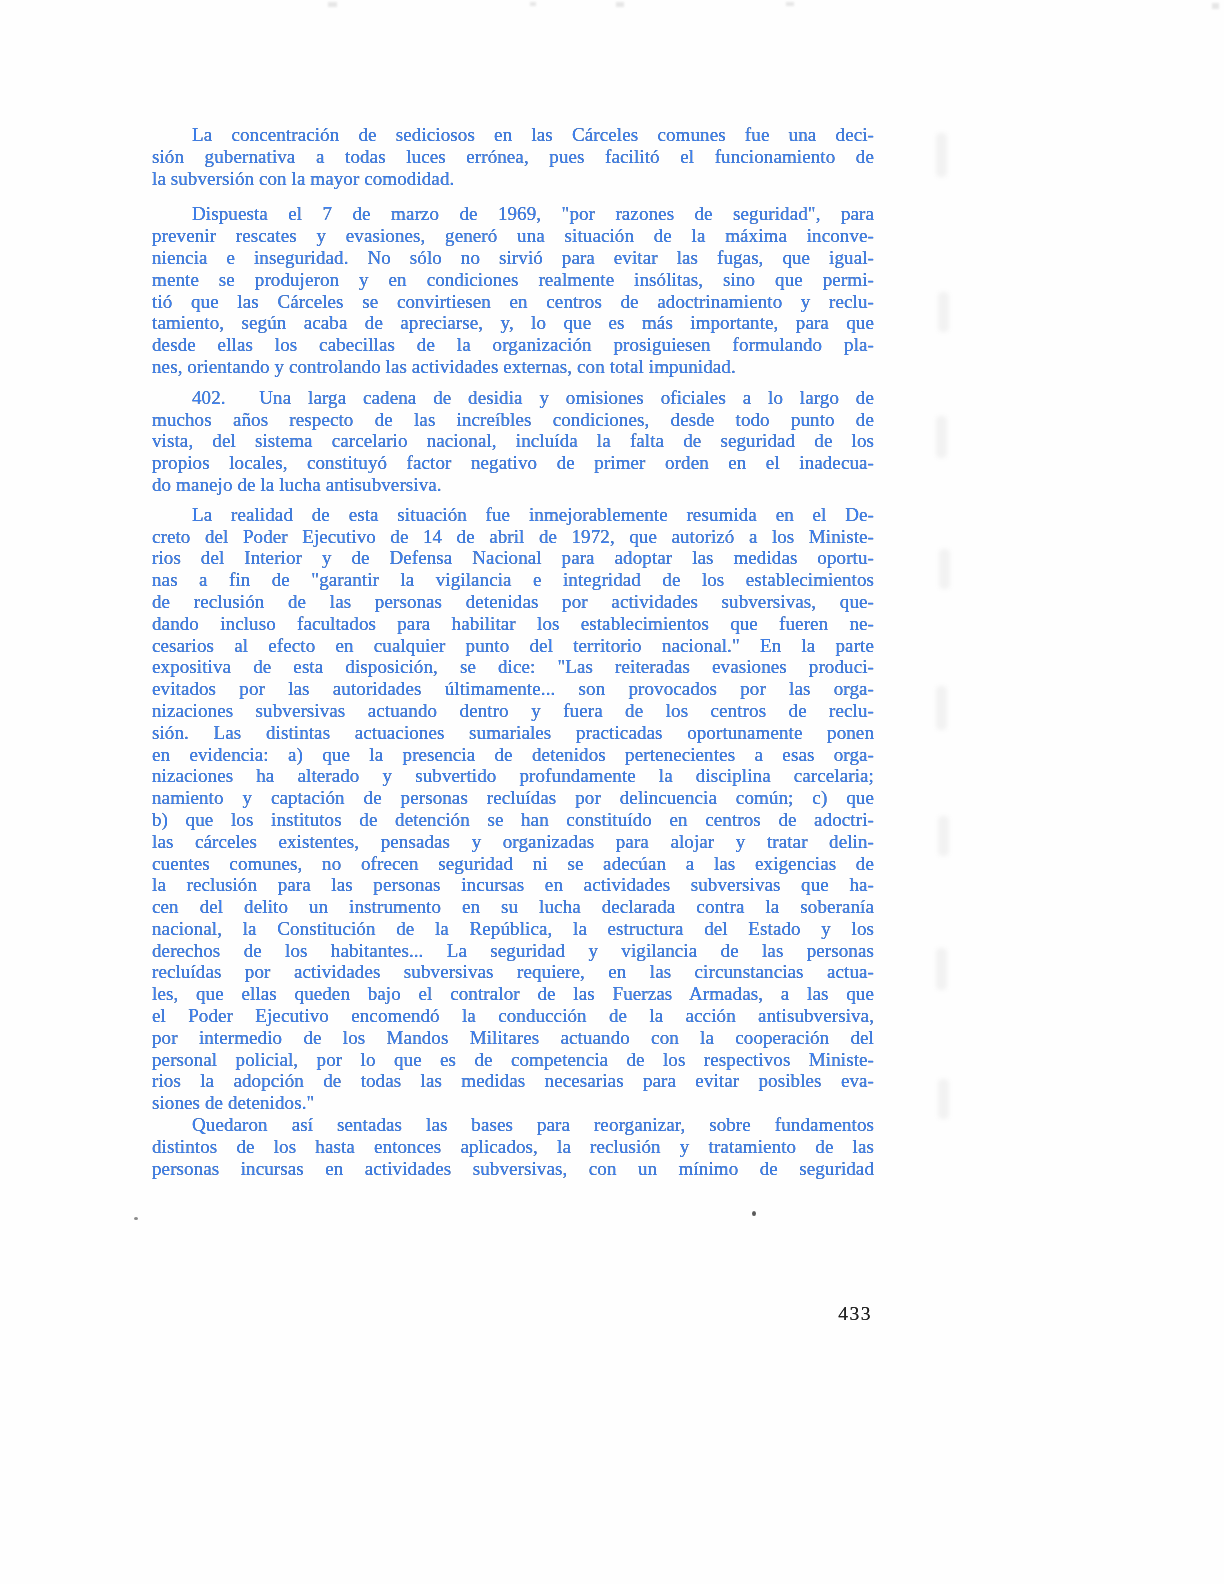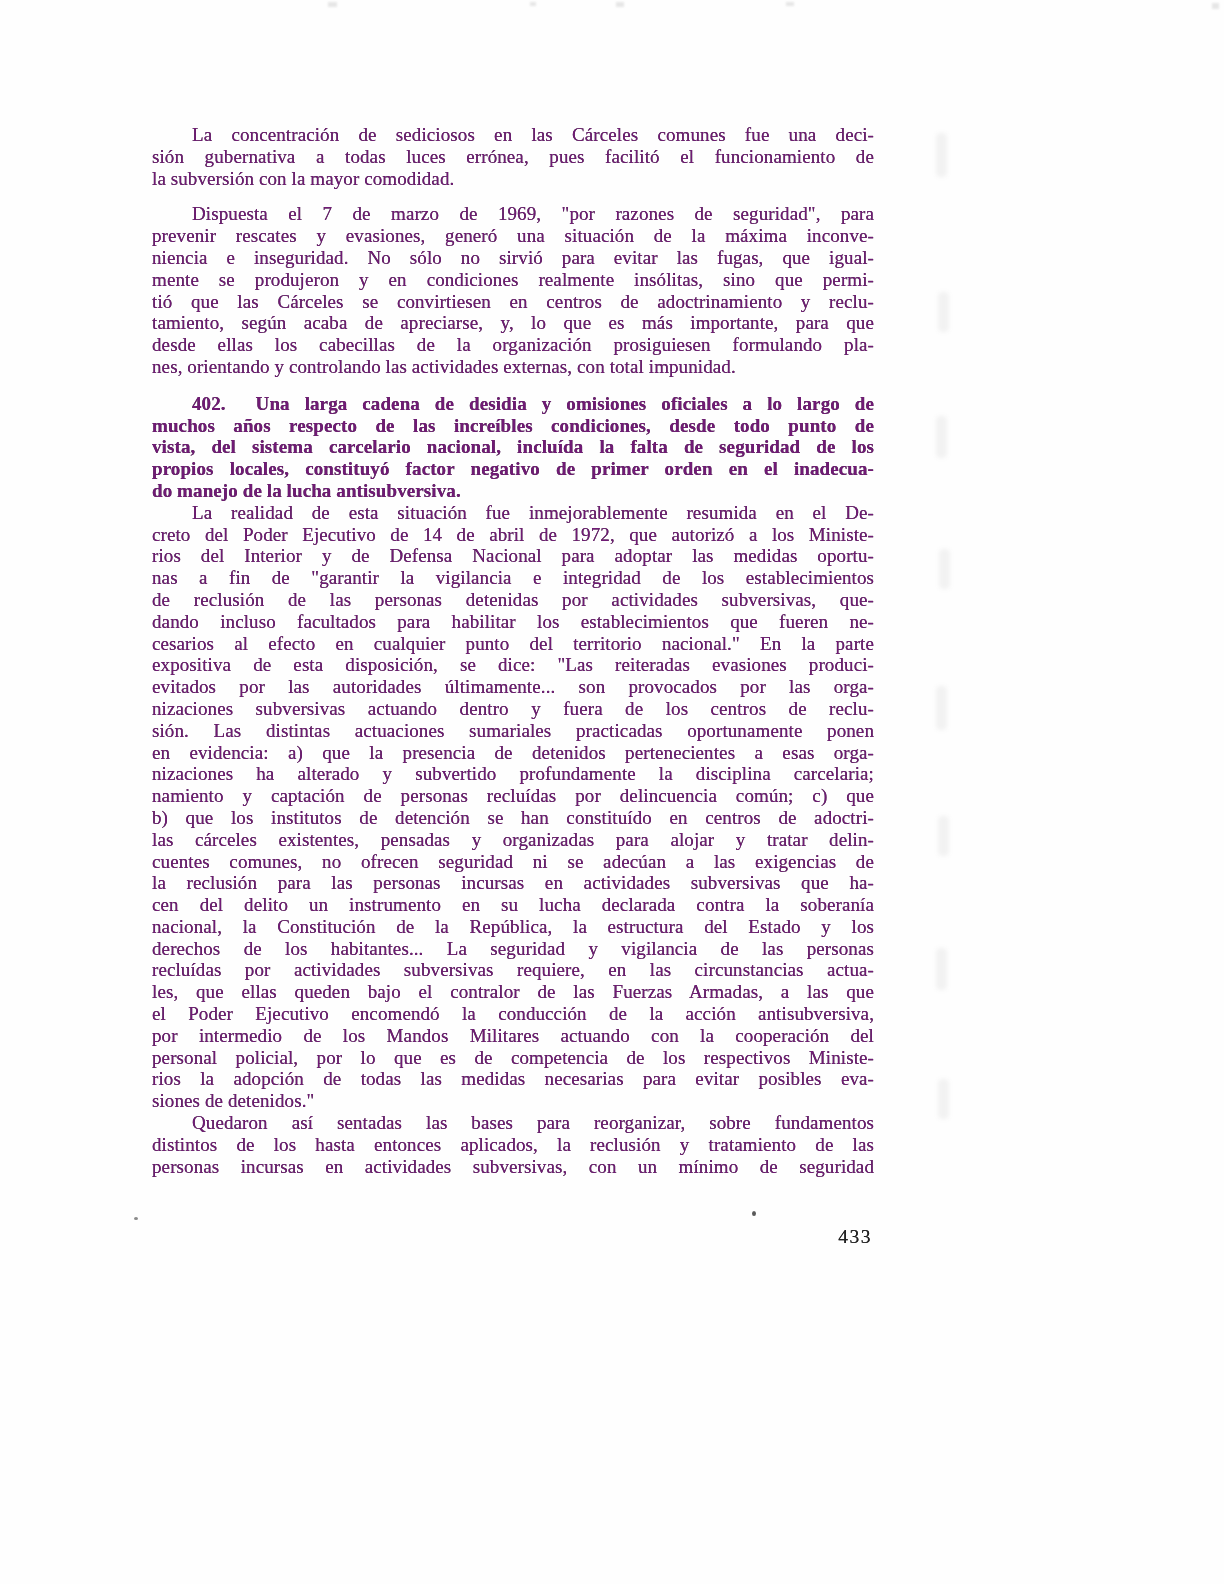--- a/index.html
+++ b/index.html
@@ -19,45 +19,45 @@
     left: 0; top: 0;
     width: 1224px;
     height: 1584px;
     background: #fefefe;
   }
   .textblock {
     position: absolute;
     left: 152px;
     top: 124px;
     width: 722px;
-    color: #701a75;
+    color: #3b82f6;
     font-size: 19px;
     text-shadow: 0 0 0.5px rgba(25,25,25,0.85);
     letter-spacing: 0.1px;
   }
   .para { margin: 0; padding: 0; }
   .para.p1 { margin-top: 14px; }
-  .para.p2 { margin-top: 15px; font-weight: bold; }
-  .para.p3 { }
+  .para.p2 { margin-top: 9px; }
+  .para.p3 { margin-top: 8px; }
   .para.p4 { }
   .line {
     height: 21.8px;
     line-height: 21.8px;
     text-align: justify;
     text-align-last: justify;
     overflow: hidden;
     white-space: nowrap;
   }
   
   .line { white-space: normal; }
   .line.lastline { text-align-last: left; }
   .line.firstline { text-indent: 40px; }
   .pagenum {
     position: absolute;
-    top: 1226px;
+    top: 1303px;
     right: 352px;
     font-size: 19.5px;
     color: #222;
     letter-spacing: 1.5px;
     text-shadow: 0 0 0.5px rgba(25,25,25,0.85);
   }
   
   .speck {
     position: absolute;
     border-radius: 50%;

